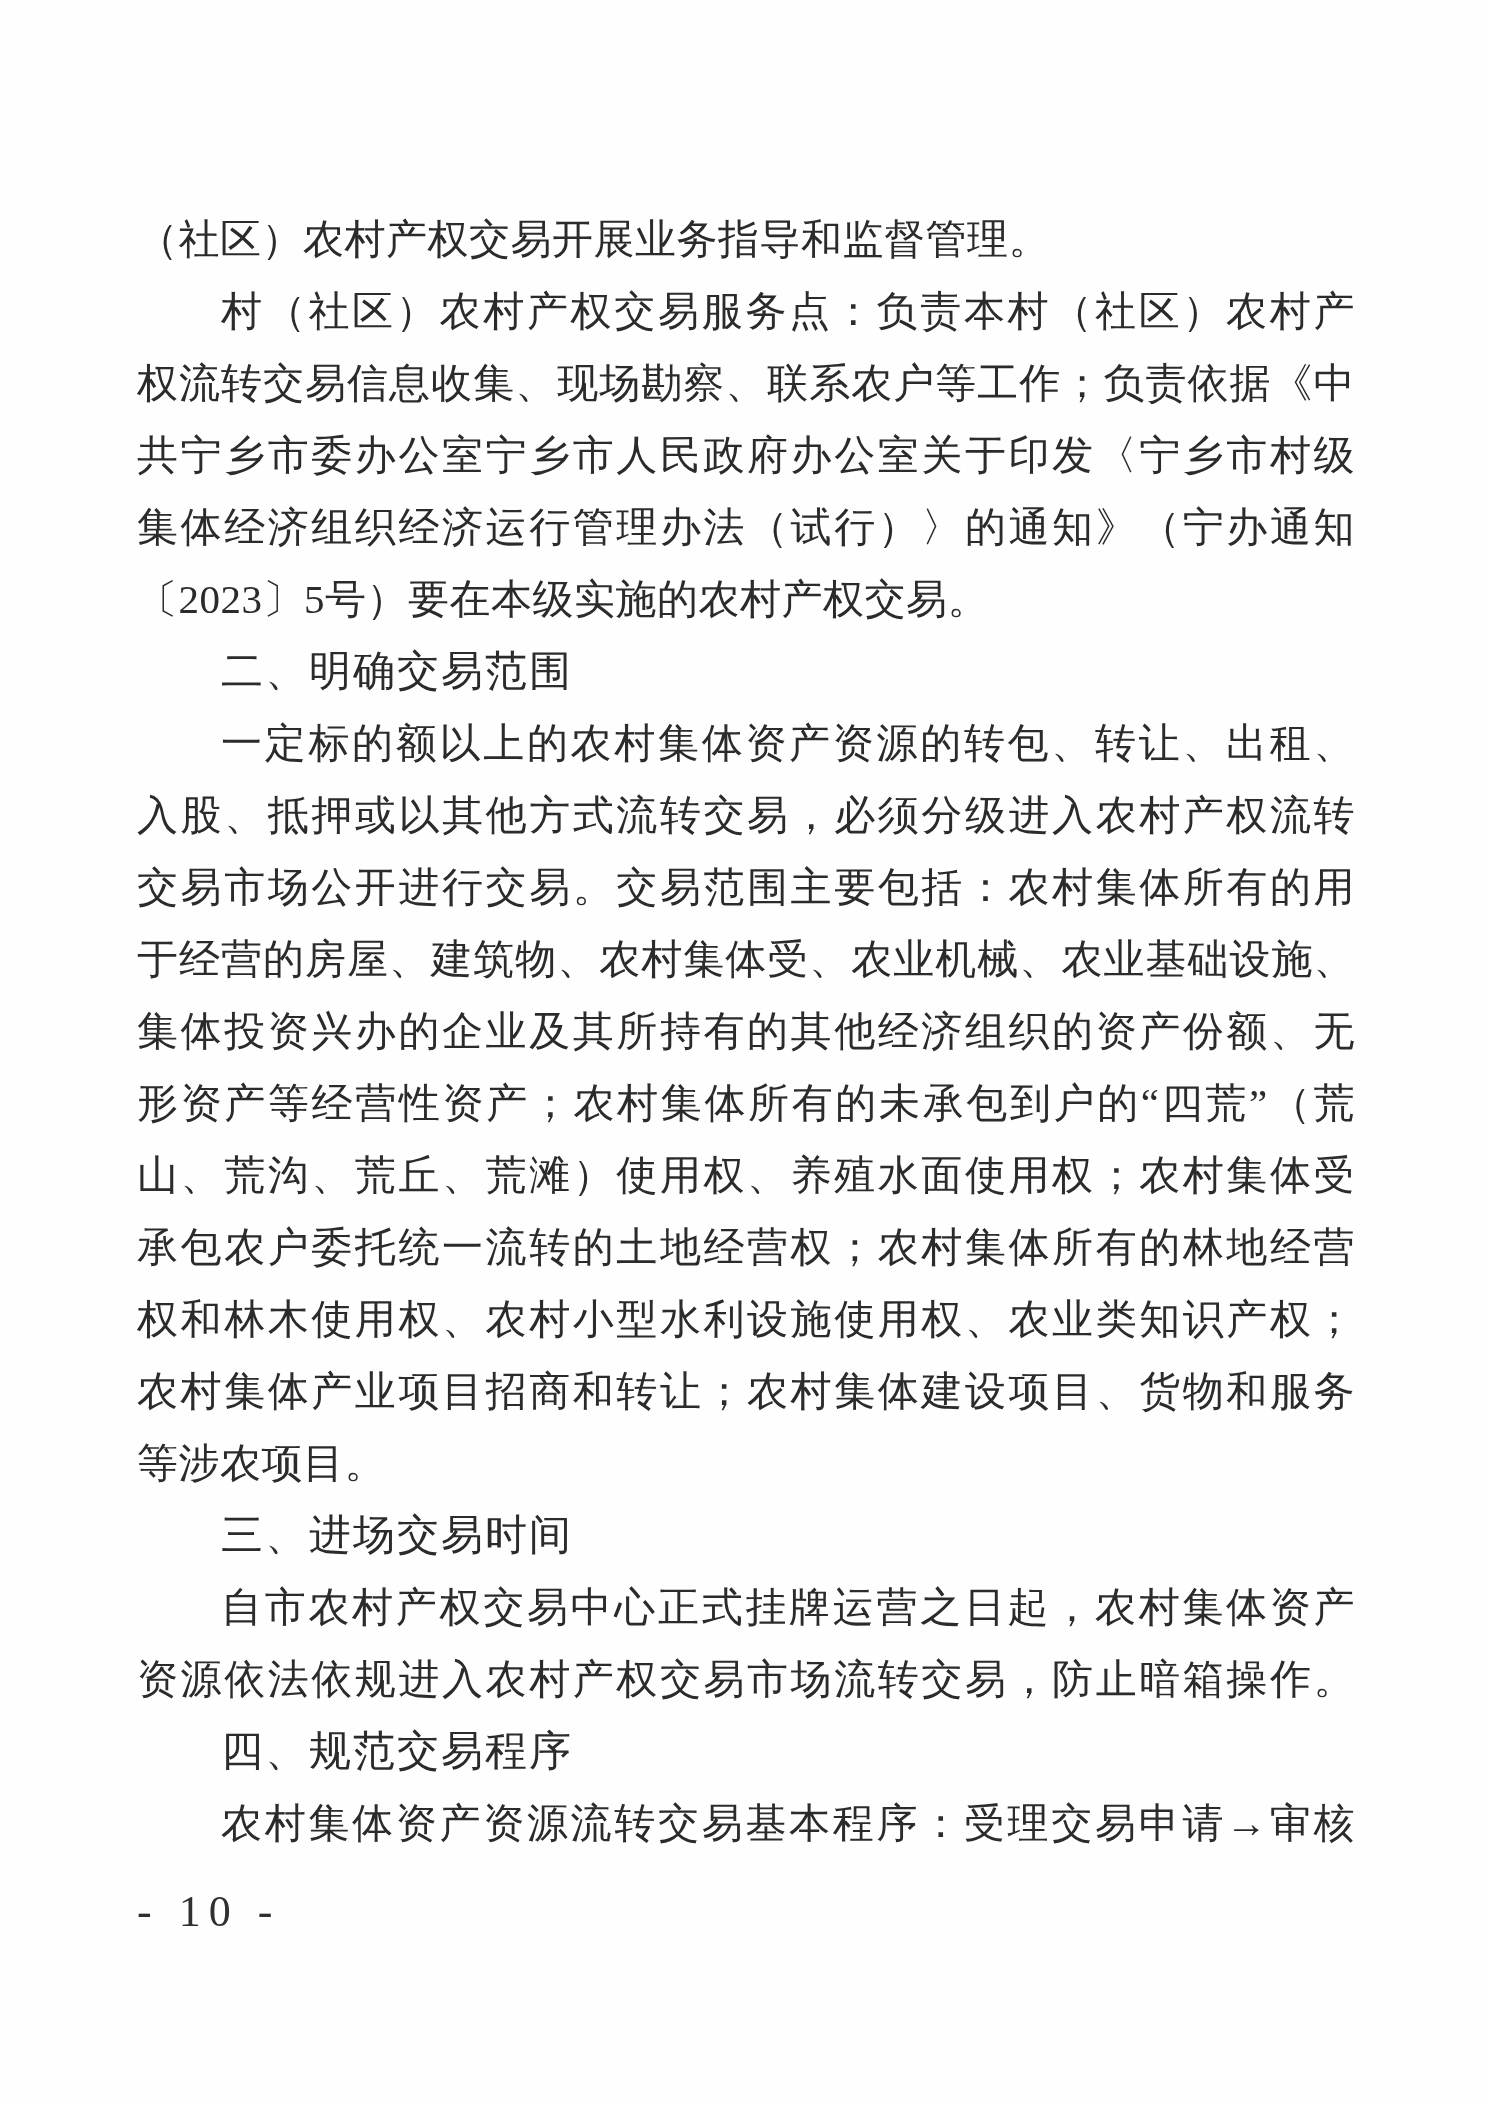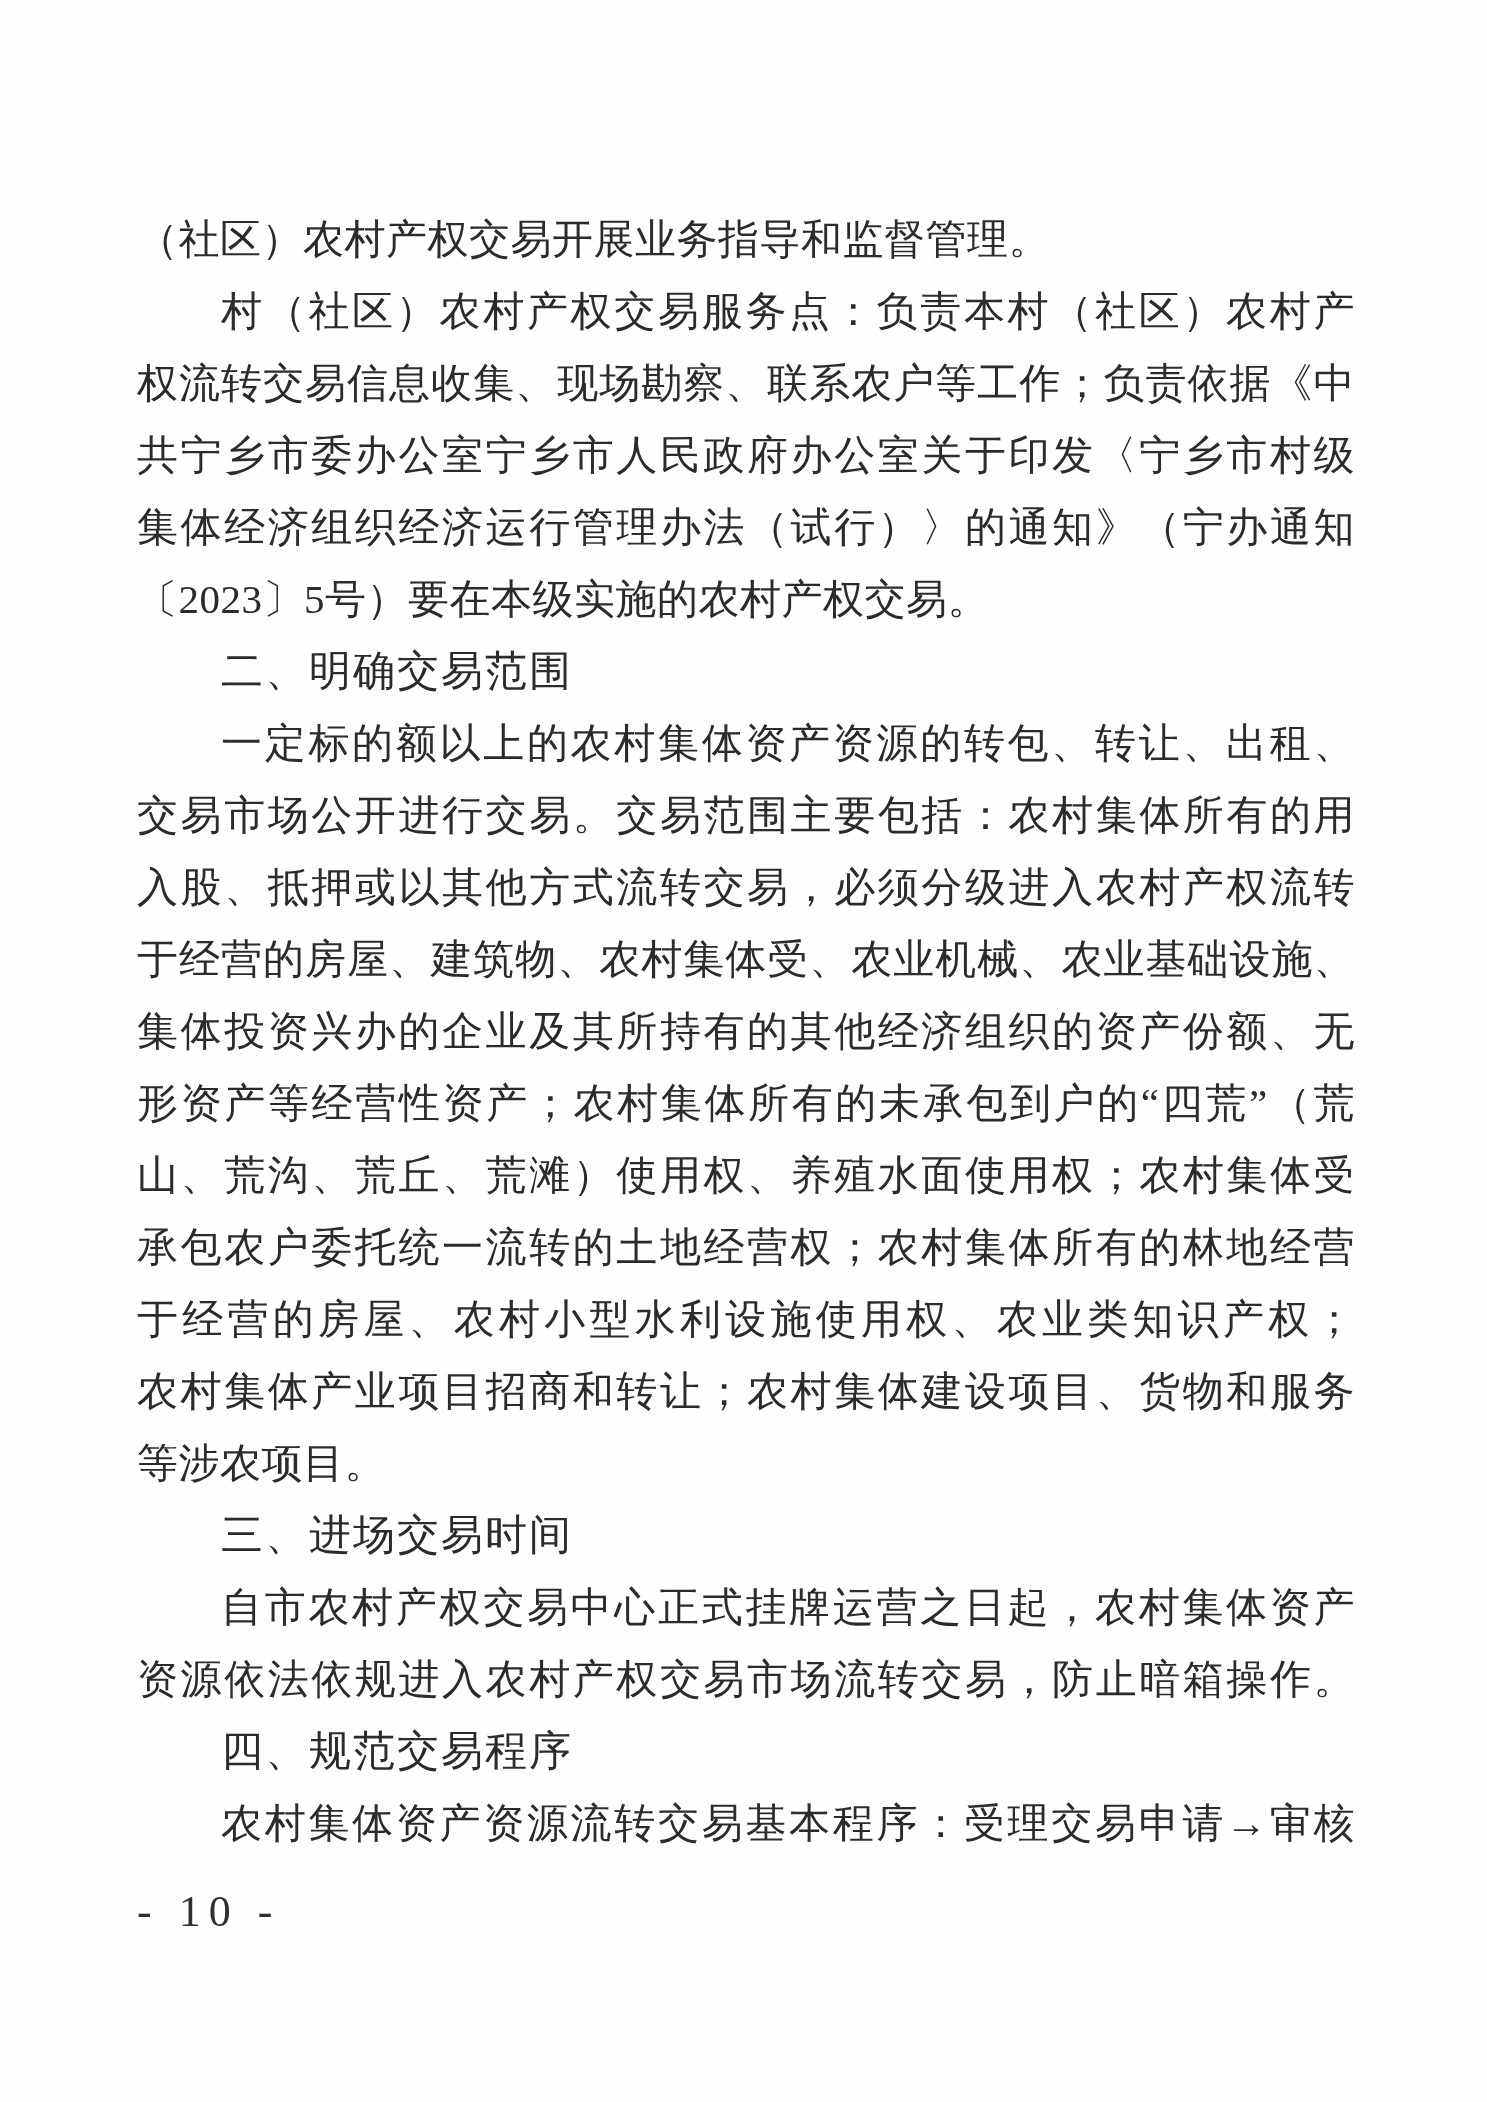--- a/index.html
+++ b/index.html
@@ -59,28 +59,28 @@
 <div class="page">
   <div class="text-block" id="text-block">
       <div class="line">（社区）农村产权交易开展业务指导和监督管理。</div>
       <div class="line indent full">村（社区）农村产权交易服务点：负责本村（社区）农村产</div>
       <div class="line full">权流转交易信息收集、现场勘察、联系农户等工作；负责依据《中</div>
       <div class="line full">共宁乡市委办公室宁乡市人民政府办公室关于印发〈宁乡市村级</div>
       <div class="line full">集体经济组织经济运行管理办法（试行）〉的通知》（宁办通知</div>
       <div class="line">〔2023〕5号）要在本级实施的农村产权交易。</div>
       <div class="line heading indent">二、明确交易范围</div>
       <div class="line indent full">一定标的额以上的农村集体资产资源的转包、转让、出租、</div>
+      <div class="line full">入股、抵押或以其他方式流转交易，必须分级进入农村产权流转</div>
       <div class="line full">交易市场公开进行交易。交易范围主要包括：农村集体所有的用</div>
-      <div class="line full">入股、抵押或以其他方式流转交易，必须分级进入农村产权流转</div>
       <div class="line full">于经营的房屋、建筑物、农村集体受、农业机械、农业基础设施、</div>
       <div class="line full">集体投资兴办的企业及其所持有的其他经济组织的资产份额、无</div>
       <div class="line full">形资产等经营性资产；农村集体所有的未承包到户的“四荒”（荒</div>
       <div class="line full">山、荒沟、荒丘、荒滩）使用权、养殖水面使用权；农村集体受</div>
       <div class="line full">承包农户委托统一流转的土地经营权；农村集体所有的林地经营</div>
-      <div class="line full">于经营的房屋、农村小型水利设施使用权、农业类知识产权；</div>
+      <div class="line full">权和林木使用权、农村小型水利设施使用权、农业类知识产权；</div>
       <div class="line full">农村集体产业项目招商和转让；农村集体建设项目、货物和服务</div>
       <div class="line">等涉农项目。</div>
       <div class="line heading indent">三、进场交易时间</div>
       <div class="line indent full">自市农村产权交易中心正式挂牌运营之日起，农村集体资产</div>
       <div class="line full">资源依法依规进入农村产权交易市场流转交易，防止暗箱操作。</div>
       <div class="line heading indent">四、规范交易程序</div>
       <div class="line indent full">农村集体资产资源流转交易基本程序：受理交易申请→审核</div>
     </div>
   <div class="page-number">- 10 -</div>
 </div>

